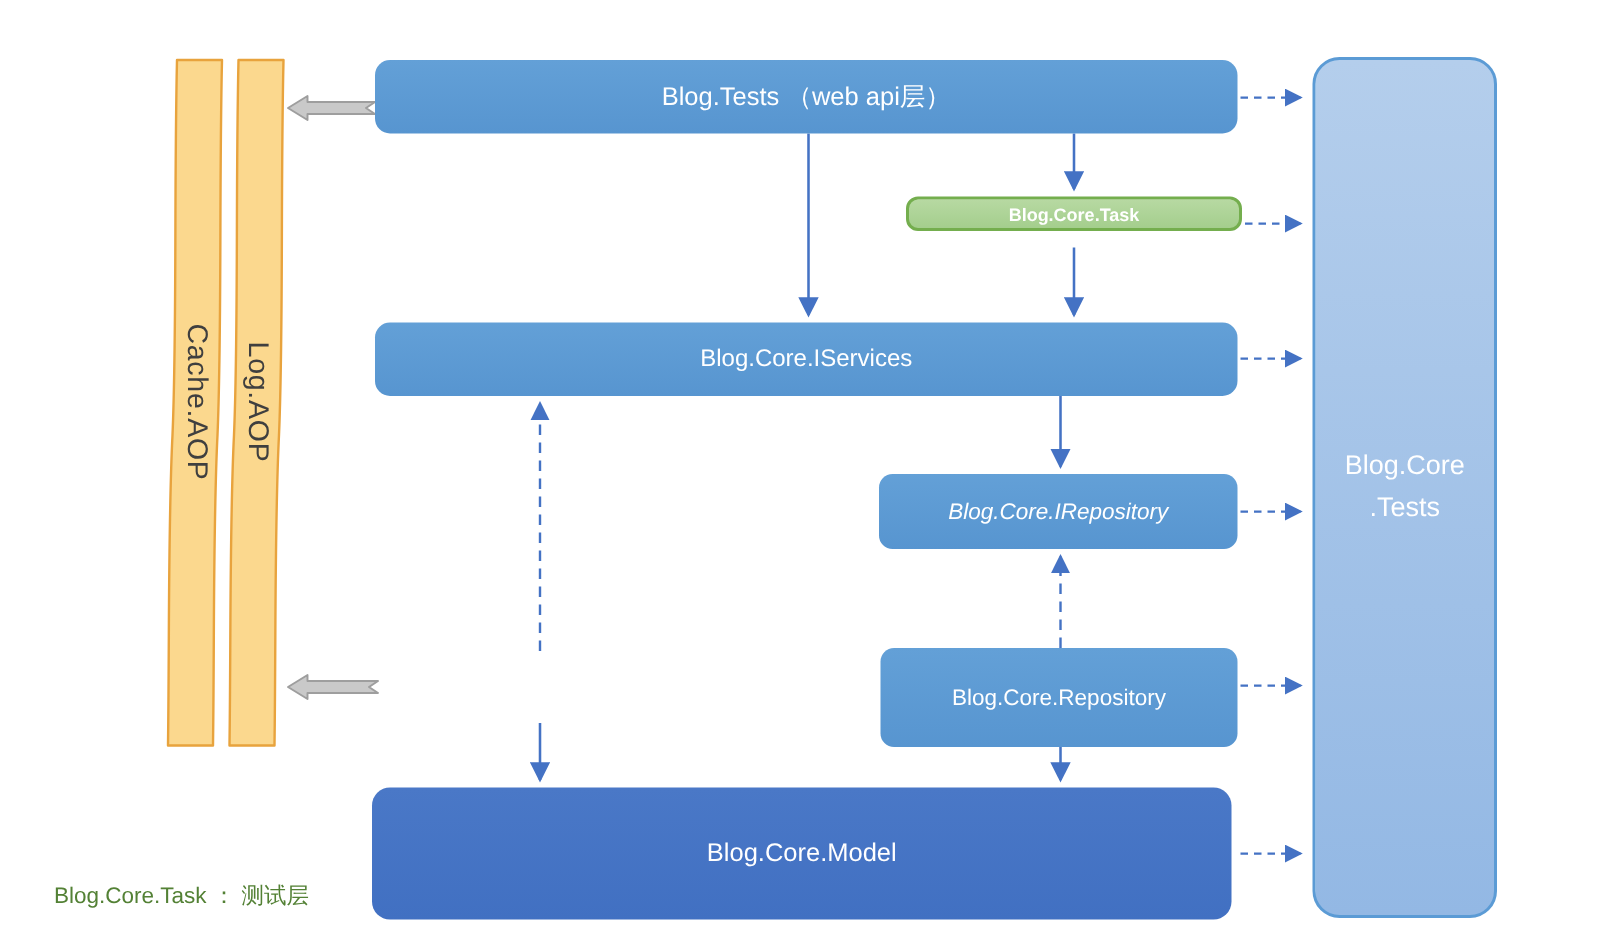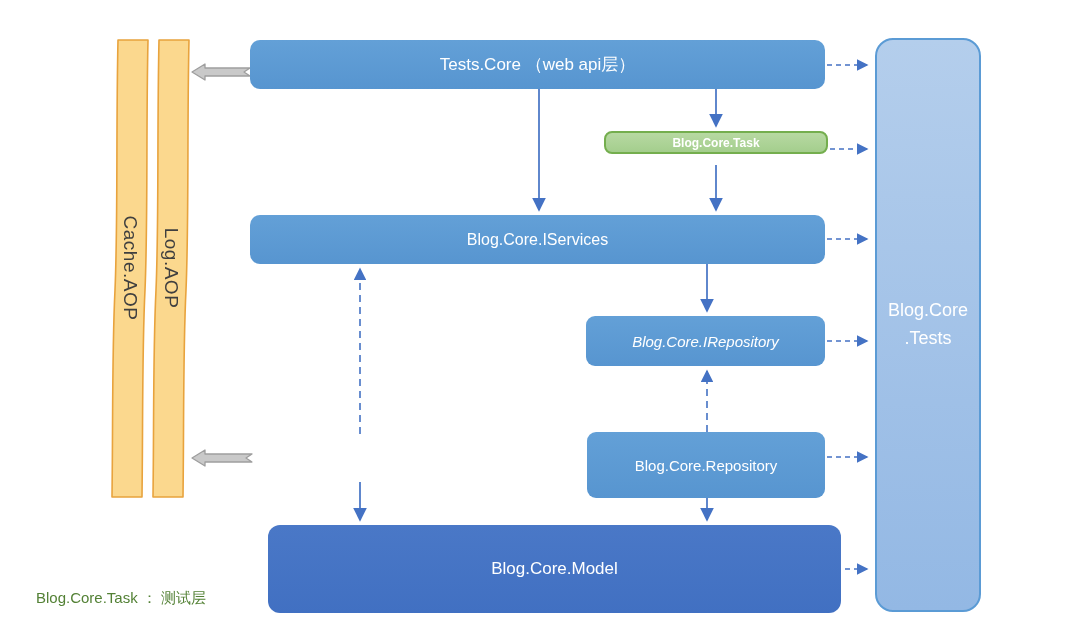--- a/index.html
+++ b/index.html
@@ -35,24 +35,24 @@
     border-radius: 10px;
   }
   .node-blogcore   { left: 250px; top: 40px;  width: 575px; height: 49px; font-size: 17px; }
   .node-task       { left: 604px; top: 131px; width: 224px; height: 23px; font-size: 12px;
                      background: linear-gradient(180deg, #b7d9a2 0%, #a4ce8d 100%);
                      border: 2px solid #74ae4e; border-radius: 8px; font-weight: bold; }
   .node-iservices  { left: 250px; top: 215px; width: 575px; height: 49px; font-size: 16px; }
   .node-irepository{ left: 586px; top: 316px; width: 239px; height: 50px; font-size: 15px; border-radius: 9px; font-style: italic; }
   .node-services   { left: 252px; top: 434px; width: 208px; height: 48px; font-size: 15px; border-radius: 9px; }
   .node-repository { left: 587px; top: 432px; width: 238px; height: 66px; font-size: 15px; border-radius: 9px; }
-  .node-model      { left: 268px; top: 525px; width: 573px; height: 88px; font-size: 17px;
+  .node-model      { left: 248px; top: 525px; width: 573px; height: 88px; font-size: 17px;
                      background: linear-gradient(180deg, #4a78c7 0%, #4170c2 100%);
                      border-radius: 12px; }
-  .node-common     { left: 875px; top: 38px;  width: 106px; height: 574px; font-size: 18px;
+  .node-common     { left: 875px; top: 38px;  width: 123px; height: 574px; font-size: 18px;
                      background: linear-gradient(180deg, #b4ceec 0%, #93b8e4 100%);
                      border: 2px solid #5b9bd5; border-radius: 18px;
                      flex-direction: column; line-height: 1.55; }
   .ribbon-label {
     position: absolute;
     transform: translate(-50%, -50%) rotate(90deg);
     white-space: nowrap;
     color: #3f3f3f;
     font-size: 19px;
     letter-spacing: 0.5px;
@@ -114,21 +114,21 @@
 
     <g fill="#C9C9C9" stroke="#9E9E9E" stroke-width="1.3" stroke-linejoin="round">
       <path d="M192,72 L205,64 L205,68 L250,68 L244,72 L250,76 L205,76 L205,80 Z"></path>
       <path d="M192,458 L205,450 L205,454 L252,454 L246,458 L252,462 L205,462 L205,466 Z"></path>
     </g>
   </svg>
 
   <div class="ribbon-label cache">Cache.AOP</div>
   <div class="ribbon-label log">Log.AOP</div>
 
-  <div class="node blue node-blogcore">Tests.Core （web api层）</div>
+  <div class="node blue node-blogcore">Blog.Tests （web api层）</div>
 
   <div class="node node-task">Blog.Core.Task</div>
 
   <div class="node blue node-iservices">Blog.Core.IServices</div>
 
   <div class="node blue node-irepository">Blog.Core.IRepository</div>
 
 
   <div class="node blue node-repository">Blog.Core.Repository</div>
 

